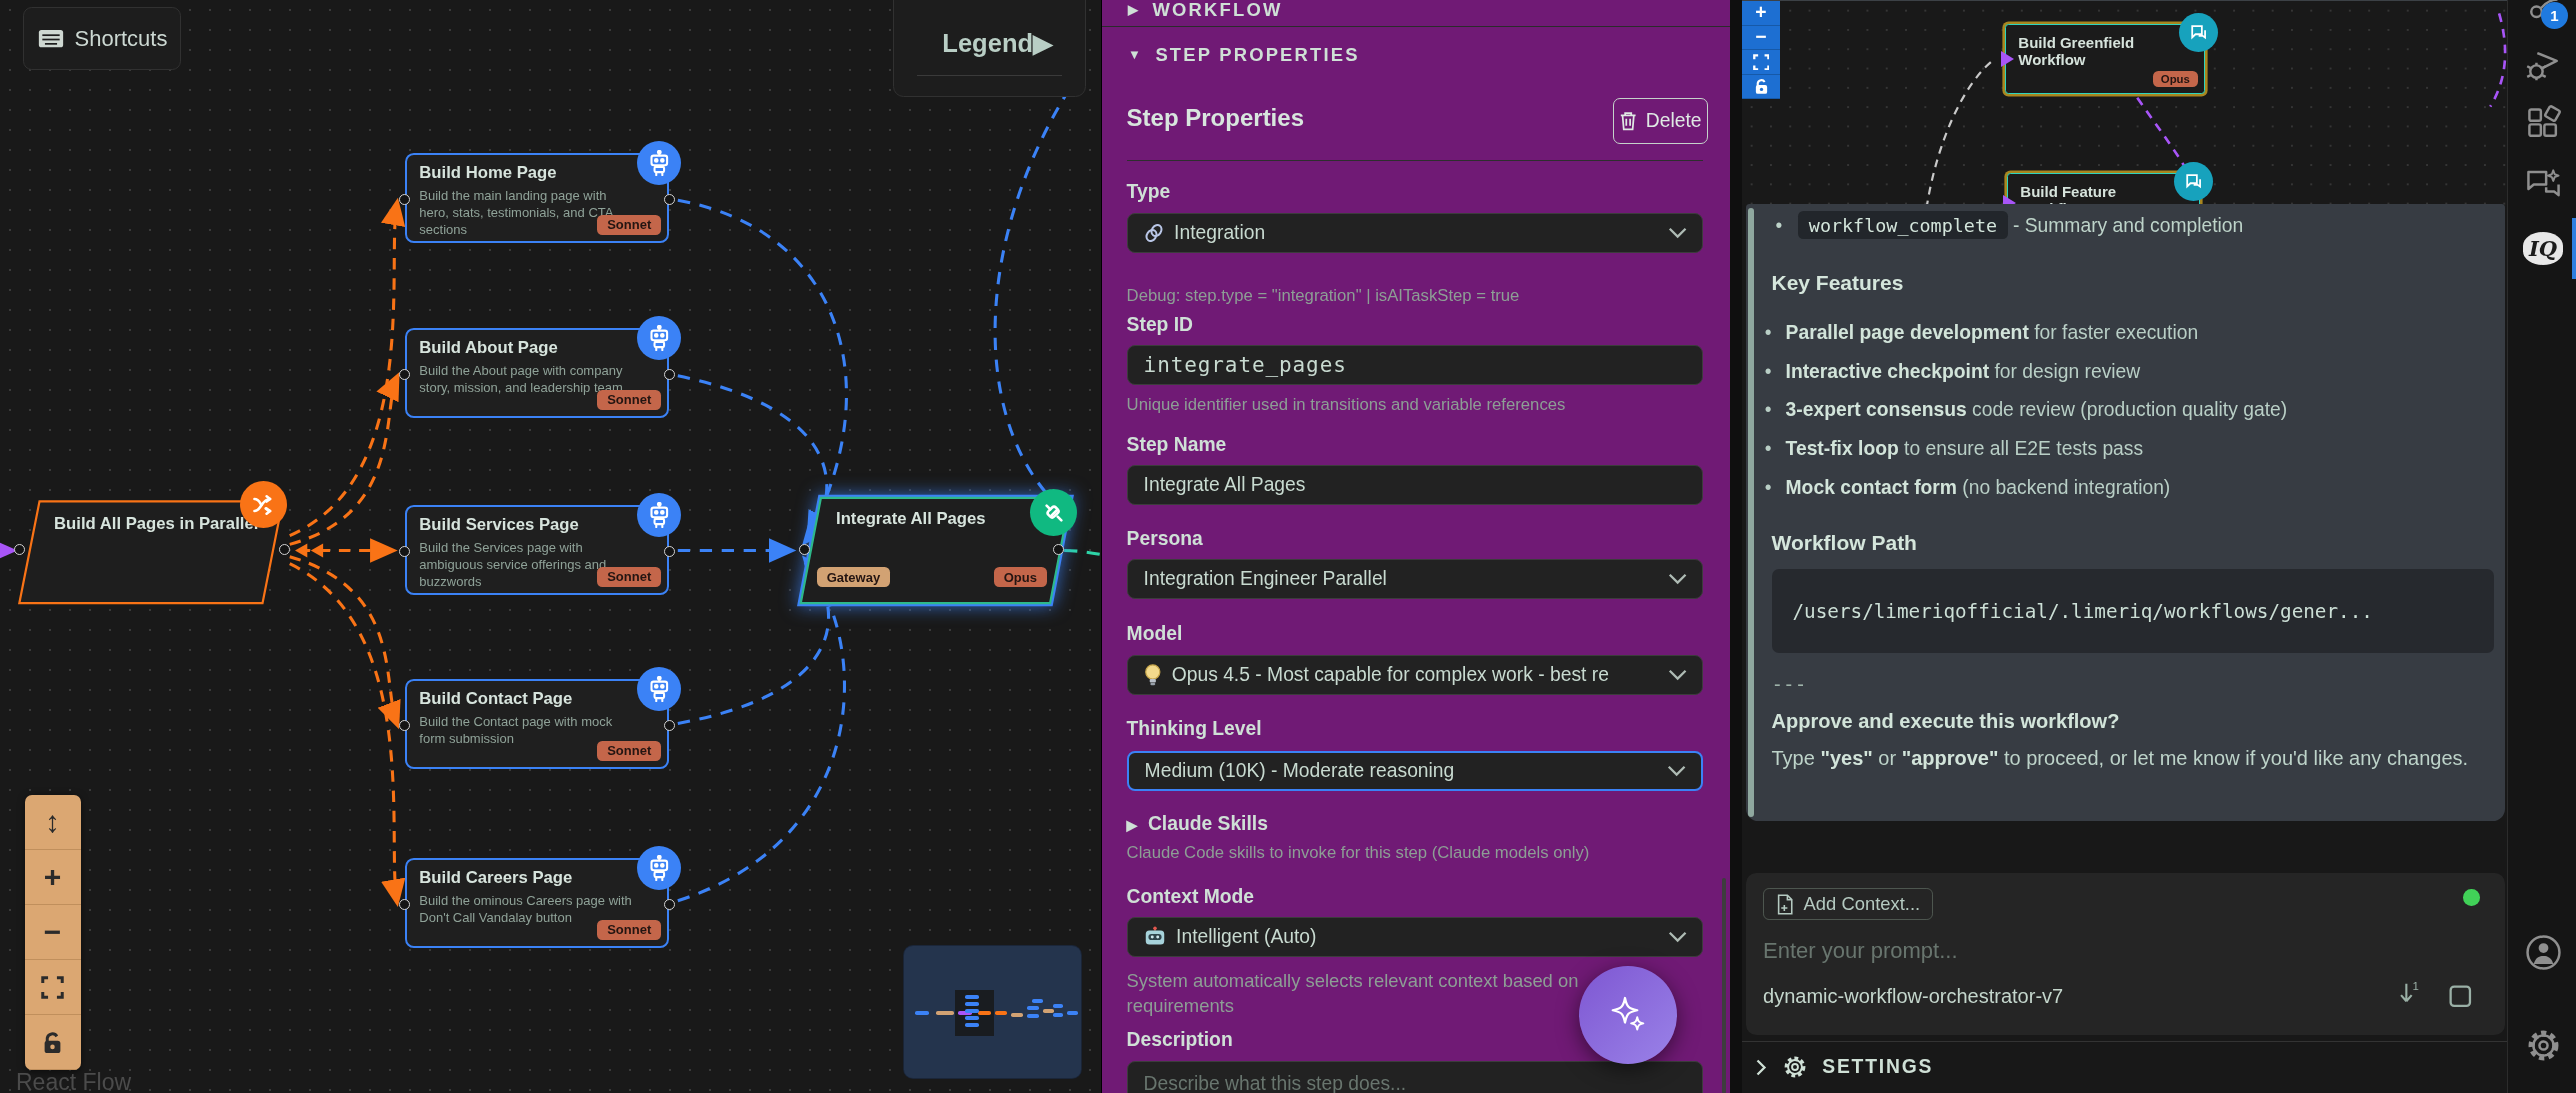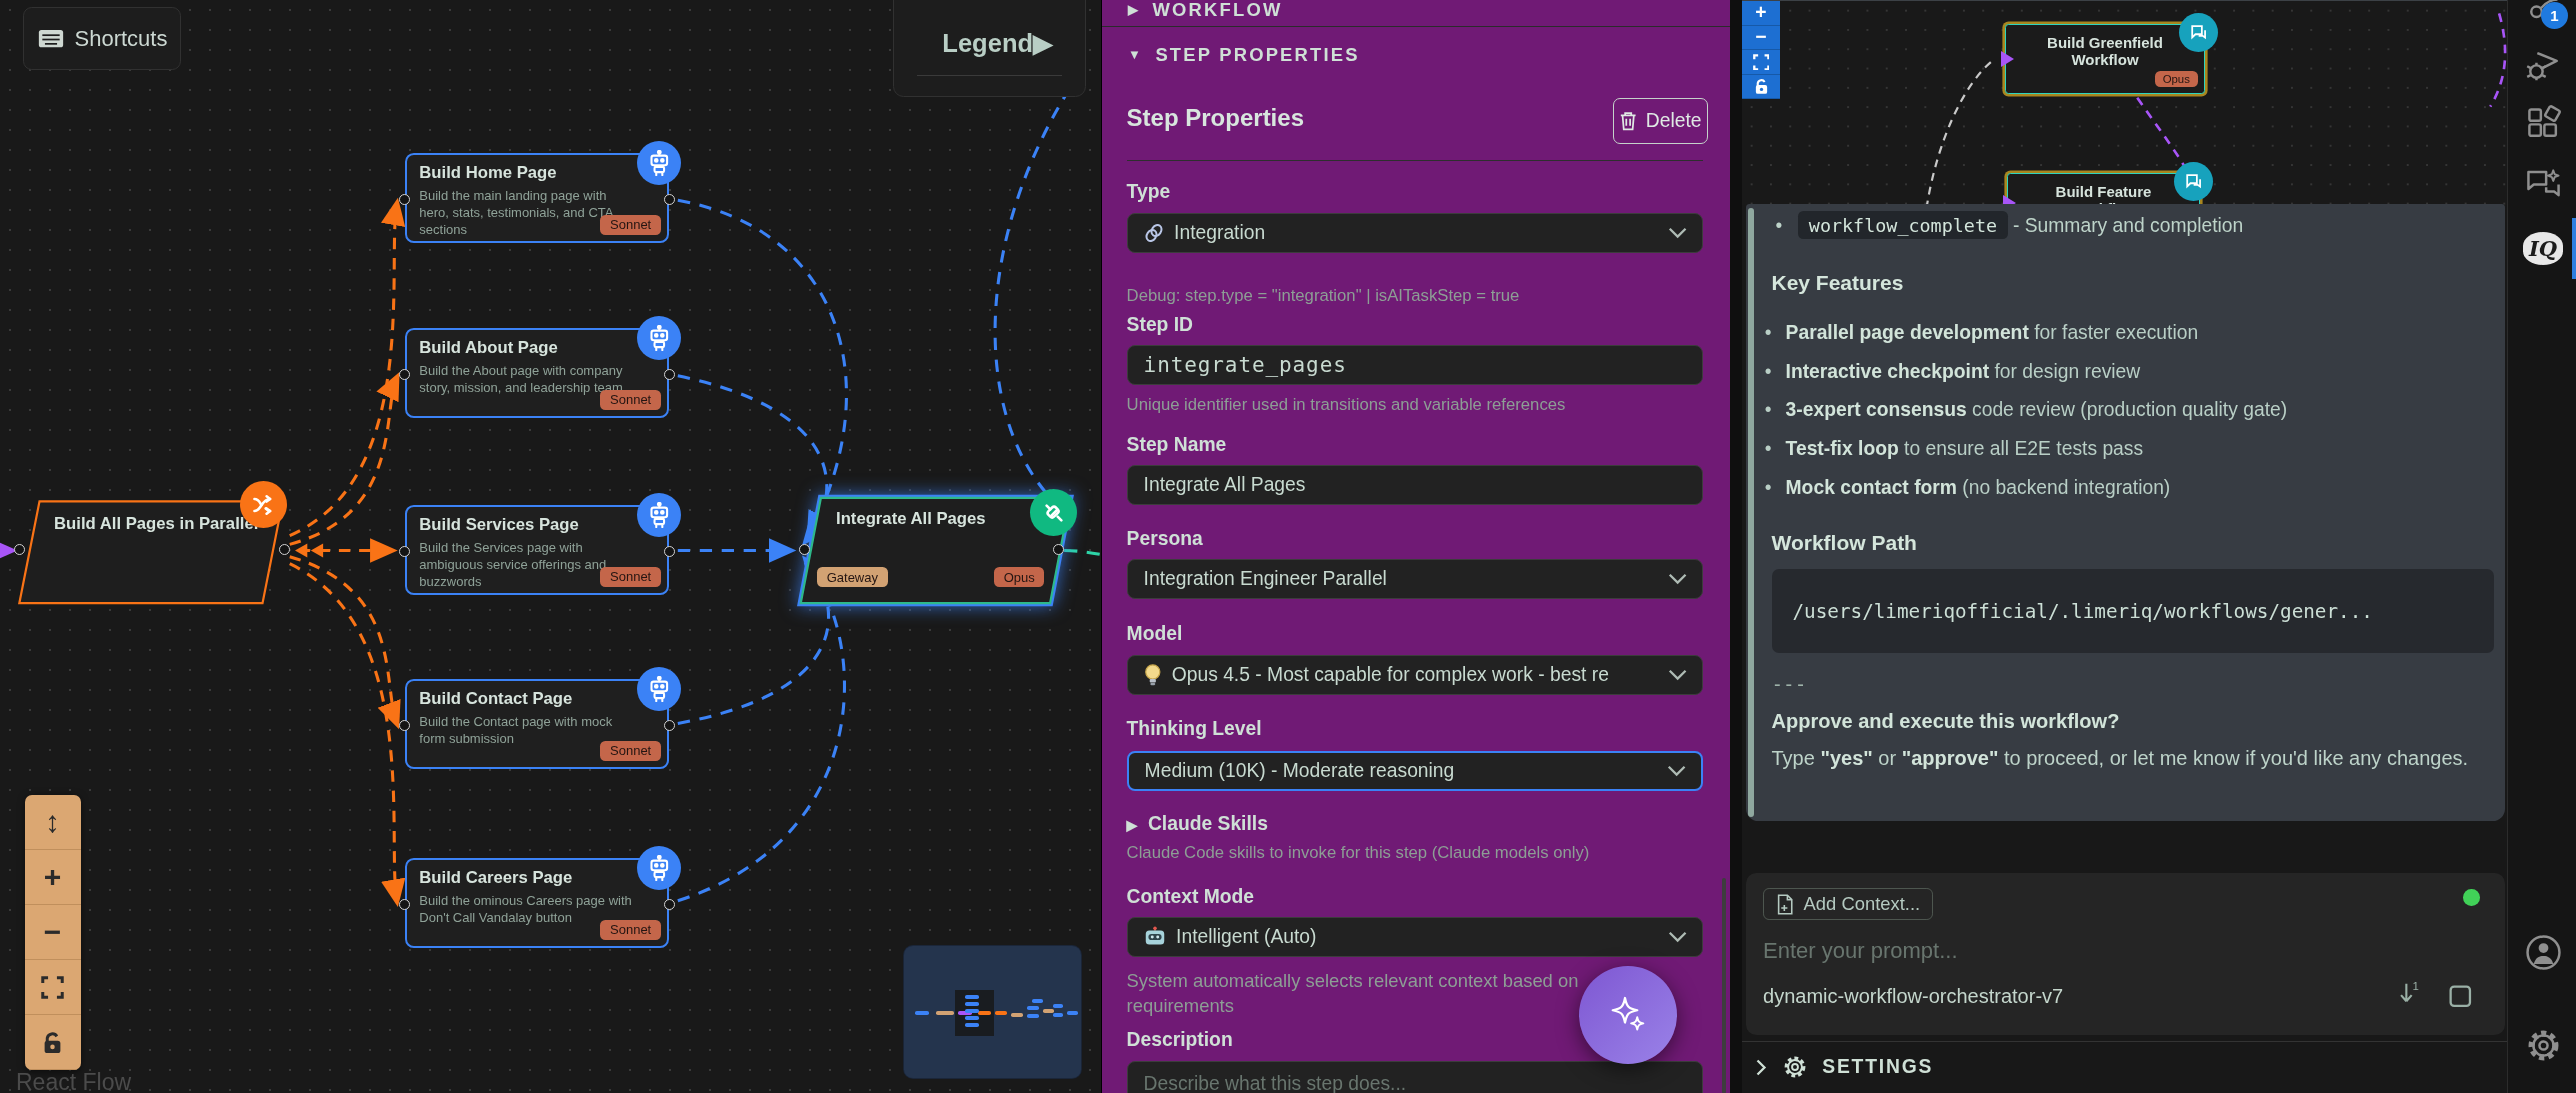--- a/index.html
+++ b/index.html
@@ -15,21 +15,21 @@
   .panel-chip { background:#1d1d1d; border:1.3px solid #313131; border-radius:8.8px; }
   #shortcuts { left:23px; top:7px; width:158px; height:63px; display:flex; align-items:center; gap:10.5px; padding-left:14px; }
   #shortcuts span { font-size:22px; color:#ccd8d2; }
   #legend { left:893px; top:-12.3px; width:193px; height:109px; border-radius:10.5px; }
   #legend .lg { position:absolute; left:16px; right:0; top:39px; text-align:center; font-size:25.5px; font-weight:bold; color:#b9cec5; }
   #legend .div { position:absolute; left:23px; right:23px; top:86px; height:1.3px; background:#3a3a3a; }
 
   .wf-node { position:absolute; left:405px; width:264px; height:90px; background:#1f1f1f; border:2.2px solid #3b82f6; border-radius:8.8px; padding:8px 12.3px; }
   .wf-node .t { font-size:16.7px; font-weight:bold; color:#d7e4dd; margin-bottom:3.5px; }
   .wf-node .d { font-size:13px; color:#8fa298; line-height:1.32; width:218px; }
-  .badge { position:absolute; font-size:13px; font-weight:normal; color:#241512; background:#c4664a; border-radius:5.3px; padding:2.6px 9.7px; }
+  .badge { position:absolute; font-size:13px; font-weight:bold; color:#241512; background:#c4664a; border-radius:5.3px; padding:2.6px 9.7px; }
   .badge.br { right:6.1px; bottom:6.1px; }
   .badge.tan { background:#d2a273; }
   .nicon { position:absolute; border-radius:50%; display:flex; align-items:center; justify-content:center; }
   .nicon.robot { width:44px; height:44px; right:-14px; top:-14px; background:#3b82f6; }
   .port { position:absolute; width:11.4px; height:11.4px; border-radius:50%; background:#141414; border:1.8px solid #d2d2d2; }
 
   .gwtext { position:absolute; font-size:16.7px; font-weight:bold; color:#d7e4dd; }
 
   #controls { left:24.6px; top:795px; width:56px; border-radius:7px; overflow:hidden; box-shadow:0 1.8px 7px rgba(0,0,0,.5); }
   #controls .cbtn { width:56px; height:55px; background:#dba772; color:#2b2b2b; display:flex; align-items:center; justify-content:center; font-size:30px; font-weight:bold; border-bottom:0.9px solid #c08f5c; }
@@ -55,21 +55,21 @@
   .helper { position:absolute; left:24.6px; width:562px; font-size:16.7px; color:#8d9e95; line-height:1.25; }
   .mono { font-family:"DejaVu Sans Mono", monospace; }
   #props-scroll { left:620px; top:878px; width:4.4px; height:216px; background:#3d3d3d; border-radius:2.6px; }
   #fab { left:1579px; top:966px; width:98px; height:98px; border-radius:50%; background:linear-gradient(135deg,#7e57d2,#9a82e8); display:flex; align-items:center; justify-content:center; box-shadow:0 5.3px 21px rgba(0,0,0,.5); cursor:pointer; z-index:6; }
 
   
   #assist { left:1742px; top:0; width:765px; height:1094px; background:#181818; }
   #mini-canvas { left:0; top:0; width:765px; height:205px; background:#191919;
     background-image:radial-gradient(#353535 1.1px, transparent 1.1px); background-size:19.3px 19.3px; overflow:hidden; border-top:1.8px solid #3c4146; }
   .zbtn { width:38px; height:24.6px; background:#1d6fd2; color:#fff; display:flex; align-items:center; justify-content:center; font-size:19.3px; font-weight:bold; border-bottom:0.9px solid #1659a8; }
-  .tnode { position:absolute; background:#1b1b1b; border:1.8px solid #2dd4bf; box-shadow:0 0 0 2.6px #a8861f; border-radius:3.5px; padding:8.8px 12.3px;text-align:center; }
+  .tnode { position:absolute; background:#1b1b1b; border:1.8px solid #2dd4bf; box-shadow:0 0 0 2.6px #a8861f; border-radius:3.5px; padding:8.8px 12.3px; }
   .tnode .t { font-size:15px; font-weight:bold; color:#d6e3dc; }
   .nicon.chat { width:39px; height:39px; right:-14px; top:-12.3px; background:#17a2bd; }
   .parrow { position:absolute; width:0; height:0; border-top:8.8px solid transparent; border-bottom:8.8px solid transparent; border-left:13px solid #a855f7; }
 
   #chat-card { left:3.5px; top:204px; width:759px; height:617px; background:#373c43; border-radius:3.5px 3.5px 12.3px 12.3px; color:#bdd3c9; overflow:hidden; }
   #chat-bar { position:absolute; left:2.6px; top:3.5px; width:6.1px; height:609px; background:#8fa89f; border-radius:3.5px; }
   .chip { font-family:"DejaVu Sans Mono", monospace; background:#22262b; color:#d3e5db; border-radius:5.3px; padding:3.5px 10.5px; font-size:18.4px; }
   .chead { font-size:21px; font-weight:bold; color:#d5e6dc; }
   #features-list { position:absolute; left:46px; top:321px; list-style:none; }
   #features-list li { font-size:19.3px; margin-bottom:16.7px; color:#b9cfc6; }

